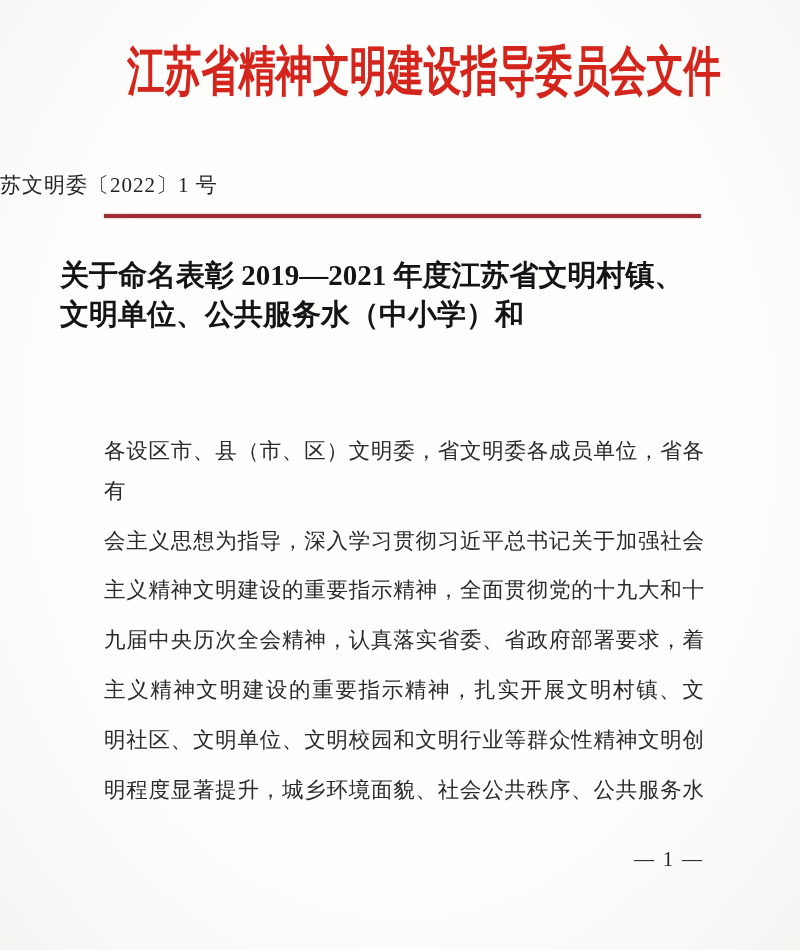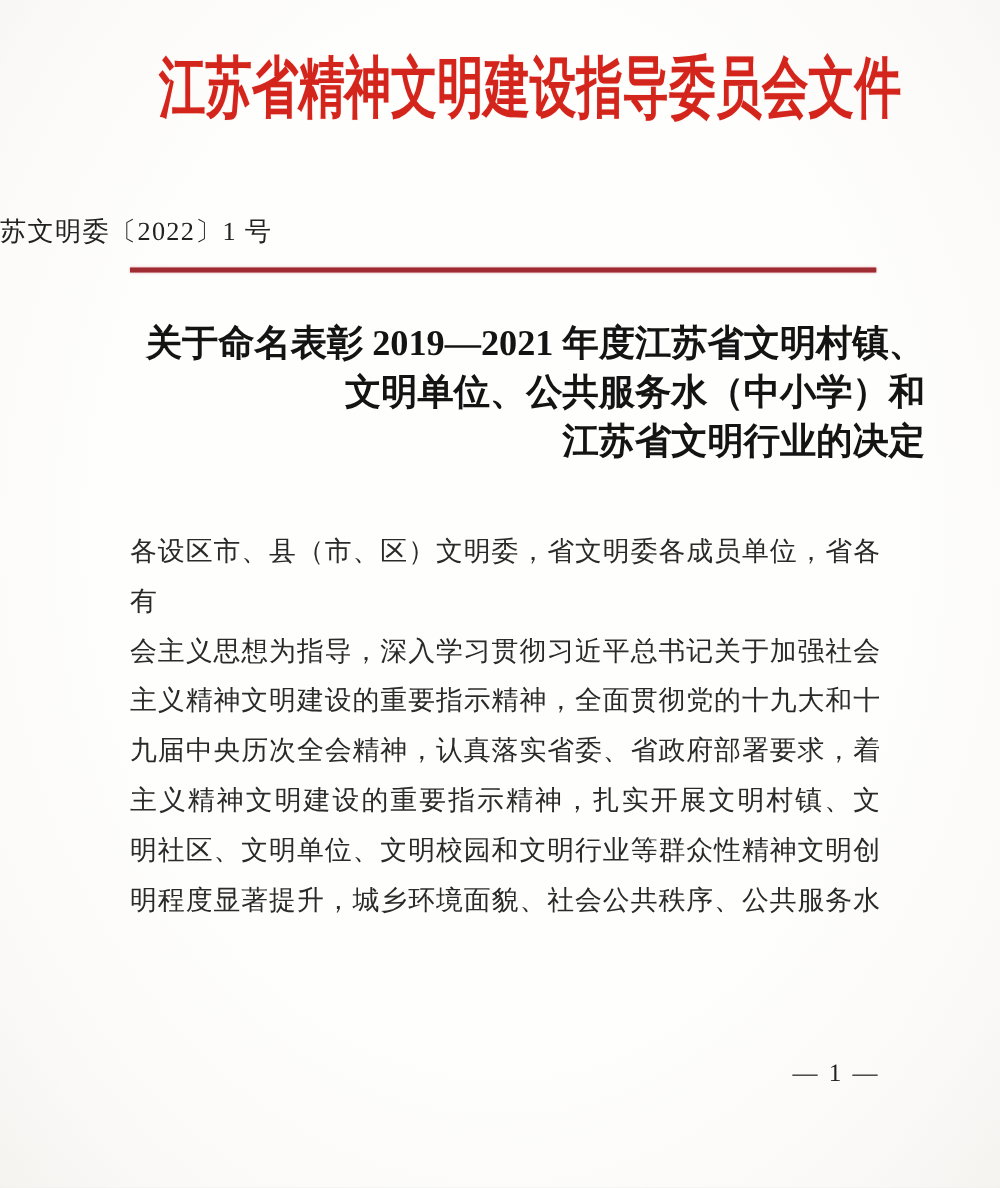--- a/index.html
+++ b/index.html
@@ -41,34 +41,34 @@
   
   .red-rule {
     position: absolute; top: 214px; left: 104px;
     width: 597px; height: 4px;
     background: #9f2b33;
     box-shadow: 0 0 2px rgba(190, 70, 80, 0.55);
   }
   
   .doc-title {
     position: absolute; top: 256px; left: 60px; width: 680px;
-    text-align: right;
+    text-align: left;
     font-weight: 700;
     font-size: 29px;
     line-height: 39px;
     color: #141414;
   }
   
   .body-text {
     position: absolute; top: 422px; left: 104px; width: 600px;
     font-size: 21.5px;
     line-height: 39.8px;
     color: #2a2a2a;
   }
-  .line { white-space: nowrap; }
+  .line { white-space: nowrap; margin-top: 10px; }
   .line.j {
     white-space: normal;
     text-align: justify;
     text-align-last: justify;
   }
   .line.indent { text-indent: 2em; }
   
   .page-number {
     position: absolute; top: 846px; right: 96px;
     font-size: 20px;
@@ -86,21 +86,20 @@
     <span class="header-text">江苏省精神文明建设指导委员会文件</span>
   </div>
 
   <div class="doc-number">苏文明委〔2022〕1 号</div>
 
   <div class="red-rule"></div>
 
   <div class="doc-title">
     <div class="title-line">关于命名表彰 2019—2021 年度江苏省文明村镇、</div>
     <div class="title-line">文明单位、公共服务水（中小学）和</div>
-    <div class="title-line">江苏省文明行业的决定</div>
   </div>
 
   <div class="body-text">
     <div class="line j">各设区市、县（市、区）文明委，省文明委各成员单位，省各有</div>
     <div class="line j">会主义思想为指导，深入学习贯彻习近平总书记关于加强社会</div>
     <div class="line j">主义精神文明建设的重要指示精神，全面贯彻党的十九大和十</div>
     <div class="line j">九届中央历次全会精神，认真落实省委、省政府部署要求，着</div>
     <div class="line j">主义精神文明建设的重要指示精神，扎实开展文明村镇、文</div>
     <div class="line j">明社区、文明单位、文明校园和文明行业等群众性精神文明创</div>
     <div class="line j">明程度显著提升，城乡环境面貌、社会公共秩序、公共服务水</div>

